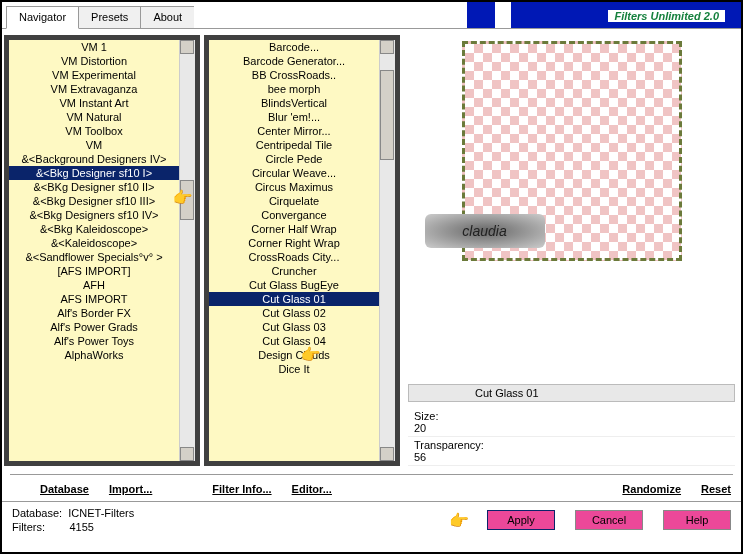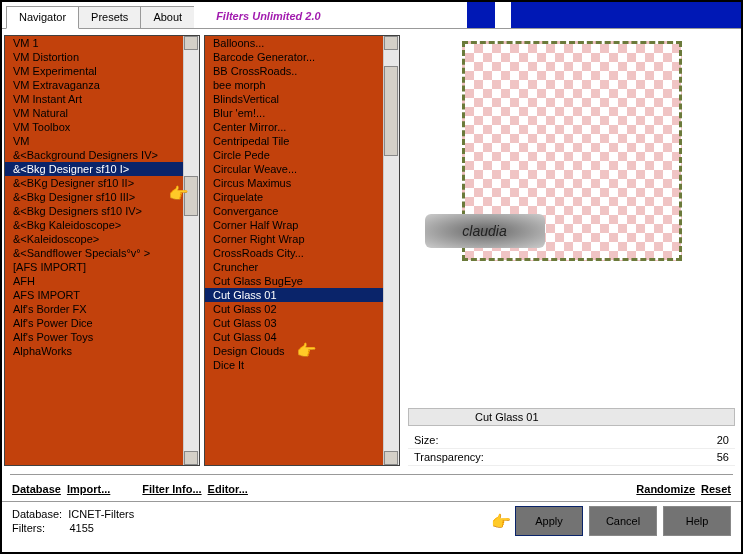--- a/index.html
+++ b/index.html
@@ -1,48 +1,48 @@
 <!DOCTYPE html>
 <html><head>
 <meta charset="utf-8">
 <style>
 * { box-sizing: border-box; margin: 0; padding: 0; font-family: Tahoma, sans-serif; font-size: 11px; }
 body { background: #fff; width: 743px; height: 554px; border: 2px solid #000; position: relative; overflow: hidden; }
 .header { height: 26px; background: #fff; display: flex; }
 .tabs { display: flex; margin-left: 4px; margin-top: 4px; }
 .tab { padding: 4px 12px; border: 1px solid #999; border-bottom: none; background: #f0f0f0; cursor: pointer; margin-right: -1px; }
 .tab.active { background: #fff; position: relative; z-index: 2; border-bottom: 1px solid #fff; margin-bottom: -1px; }
-.title-banner { flex: 1; padding: 4px 16px; color: #a21caf; font-weight: bold; font-style: italic; font-size: 15px; background: linear-gradient(to right, #fff 50%, #0018b5 50%, #0018b5 55%, #fff 55%, #fff 58%, #0018b5 58%); }
+.title-banner { flex: 1; text-align: right; padding: 4px 16px; color: #15803d; font-weight: bold; font-style: italic; font-size: 15px; background: linear-gradient(to right, #fff 50%, #0018b5 50%, #0018b5 55%, #fff 55%, #fff 58%, #0018b5 58%); }
 .title-banner span { background:#fff; padding:0 6px; }
 .content { display: flex; height: 444px; border-top: 1px solid #999; }
 .col { height: 100%; display: flex; }
-.list-wrap { border: 1px solid #404040; background: #c2410c; margin: 6px 2px; display:flex; flex:1; position:relative; }
+.list-wrap { border: 5px solid #404040; background: #fef9c3; margin: 6px 2px; display:flex; flex:1; position:relative;text-align:center; }
 .list { overflow-y: hidden; flex:1; }
 .list-item { padding: 1px 8px; white-space: nowrap; cursor: default; position:relative; }
 .list-item.selected { background: #0a246a; color: #fff; }
 .scrollbar { width: 16px; background: #e8e8e8; border-left: 1px solid #ccc; position:relative; }
 .sb-btn { width:14px; height:14px; background:#d4d0c8; border:1px solid #888; position:absolute; left:0; }
 .sb-up { top:0; } .sb-down { bottom:0; }
 .sb-thumb { width:14px; background:#d4d0c8; border:1px solid #888; position:absolute; left:0; }
 .col1 { width: 200px; flex-direction:column; }
 .col2 { width: 200px; flex-direction:column; }
 .col3 { flex: 1; flex-direction: column; padding: 6px; }
 .preview-area { flex:1; display:flex; justify-content:center; align-items:flex-start; padding-top:6px; }
 .preview-img { width: 220px; height: 220px; border: 3px dashed #6b7a3a; background: repeating-conic-gradient(#f0c4c4 0% 25%, #fff 0% 50%) 0 0 / 18px 18px; position:relative; }
 .preview-badge { position:absolute; left:-40px; top:170px; width:120px; height:34px; background: radial-gradient(#666,#ccc); border-radius:6px; display:flex; align-items:center; justify-content:center; font-style:italic; color:#222; font-size:14px; }
 .param-panel { margin-top:4px; }
 .param-title-row { display:flex; background:#e8e8e8; border:1px solid #bbb; }
 .param-title { padding:2px 6px; flex:0 0 auto; margin-left:60px; }
-.param-row { display:flex; justify-content:space-between; padding:2px 6px; border-bottom:1px solid #eee; }
+.param-row { display:flex; justify-content:space-between; padding:2px 6px; border-bottom:1px solid #eee;flex-direction:column; }
 .hsep { height:1px; background:#999; margin:2px 8px; }
-.bottom-btns { display:flex; gap:6px; padding:6px 10px; }
+.bottom-btns { display:flex; gap:20px; padding:6px 10px;margin-left:28px; }
 .link-btn { font-weight:bold; text-decoration:underline; cursor:pointer; }
 .footer { border-top:1px solid #999; padding:4px 10px; display:flex; align-items:center; }
 .footer-info { flex:1; line-height:14px; }
-.win-btn { min-width:68px; height:30px; border:1px solid #888; background:#737373; cursor:pointer; margin-left:6px; }
+.win-btn { min-width:68px; height:20px; border:1px solid #888; background:#ec4899; cursor:pointer; margin-left:20px; }
 .pointer { position:absolute; font-size:16px; transform: scaleX(-1); pointer-events:none; z-index:5; }
 .pointer.flip { transform:none; }
 </style>
 </head>
 <body>
 
 <div class="header">
   <div class="tabs">
     <div class="tab active">Navigator</div>
     <div class="tab">Presets</div>
@@ -68,37 +68,37 @@
           <div class="list-item">&amp;&lt;BKg Designer sf10 II&gt;</div>
           <div class="list-item">&amp;&lt;Bkg Designer sf10 III&gt;</div>
           <div class="list-item">&amp;&lt;Bkg Designers sf10 IV&gt;</div>
           <div class="list-item">&amp;&lt;Bkg Kaleidoscope&gt;</div>
           <div class="list-item">&amp;&lt;Kaleidoscope&gt;</div>
           <div class="list-item">&amp;&lt;Sandflower Specials°v° &gt;</div>
           <div class="list-item">[AFS IMPORT]</div>
           <div class="list-item">AFH</div>
           <div class="list-item">AFS IMPORT</div>
           <div class="list-item">Alf's Border FX</div>
-          <div class="list-item">Alf's Power Dice</div>
+          <div class="list-item">Alf's Power Grads</div>
           <div class="list-item">Alf's Power Toys</div>
           <div class="list-item">AlphaWorks</div>
         </div>
       <div class="scrollbar">
         <div class="sb-btn sb-up"></div>
         <div class="sb-thumb" style="top:140px;height:40px"></div>
         <div class="sb-btn sb-down"></div>
       </div>
       <span class="pointer" style="left:164px;top:148px">👈</span>
     </div>
   </div>
 
   <div class="col col2">
     <div class="list-wrap">
       <div class="list" id="flt-list">
-          <div class="list-item">Balloons...</div>
+          <div class="list-item">Barcode...</div>
           <div class="list-item">Barcode Generator...</div>
           <div class="list-item">BB CrossRoads..</div>
           <div class="list-item">bee morph</div>
           <div class="list-item">BlindsVertical</div>
           <div class="list-item">Blur 'em!...</div>
           <div class="list-item">Center Mirror...</div>
           <div class="list-item">Centripedal Tile</div>
           <div class="list-item">Circle Pede</div>
           <div class="list-item">Circular Weave...</div>
           <div class="list-item">Circus Maximus</div>

